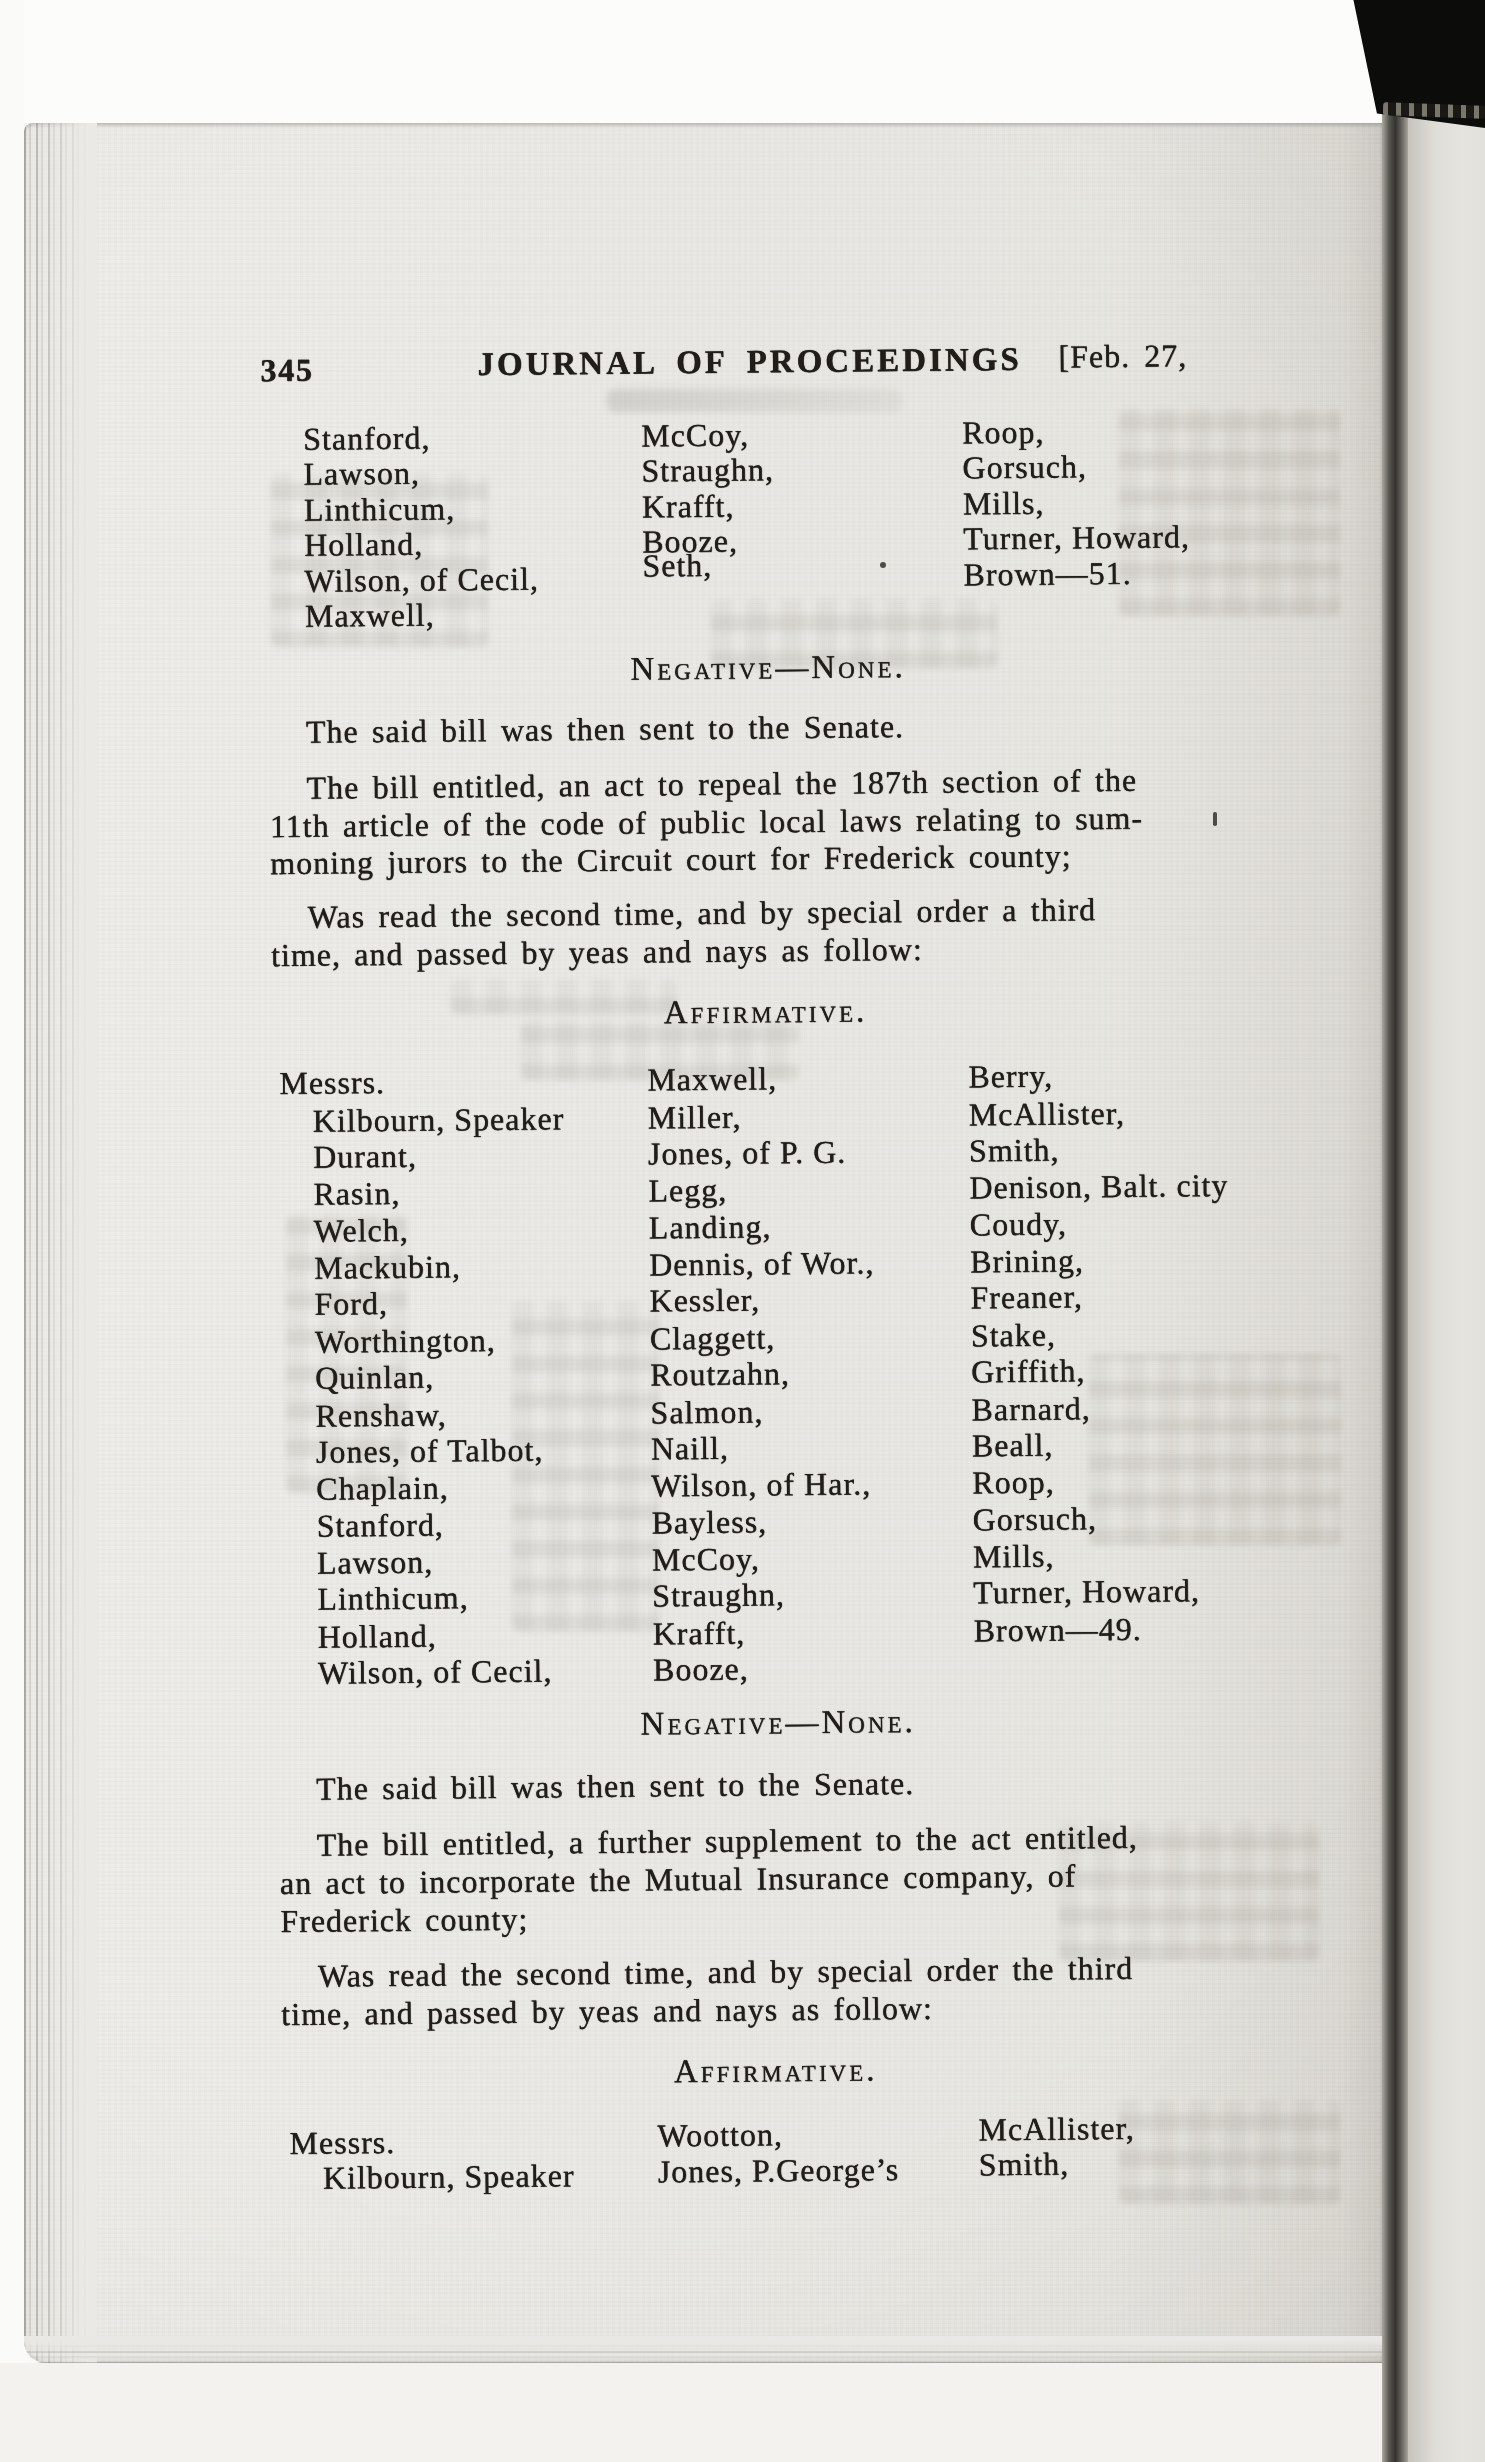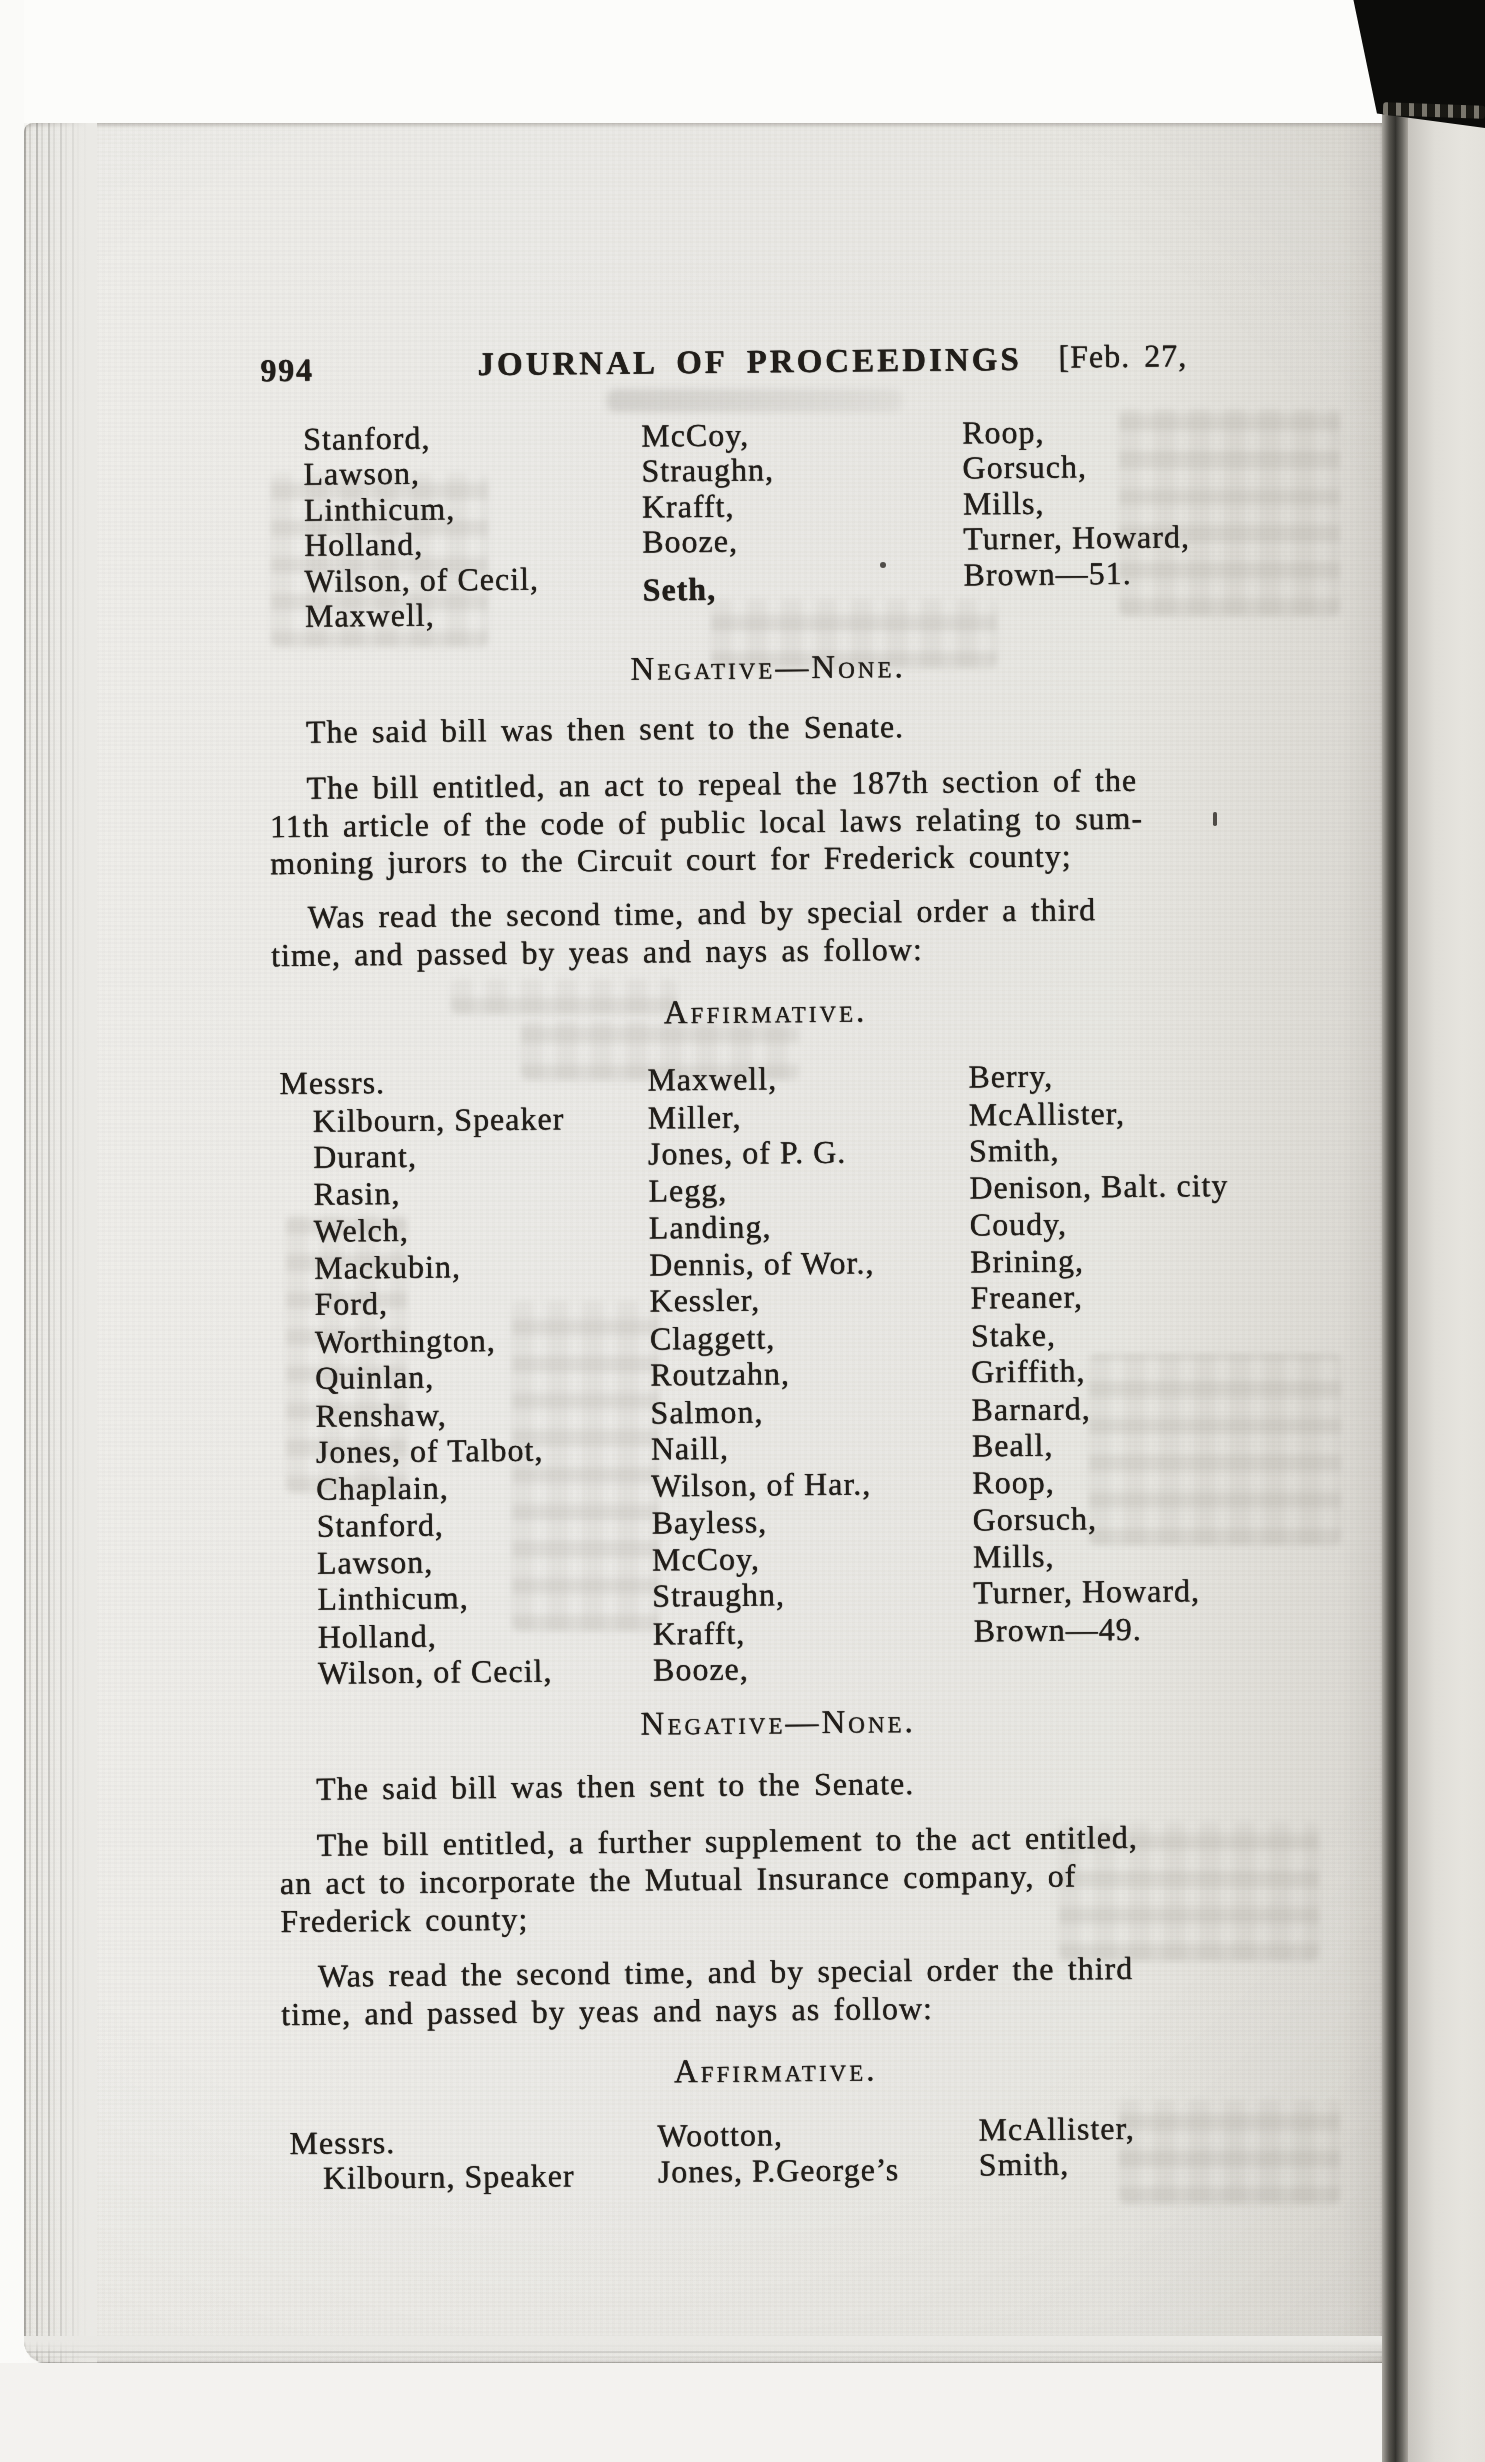--- a/index.html
+++ b/index.html
@@ -115,27 +115,27 @@
   <div class="ghost" style="left:512px;top:1301px;width:147px;height:330px"></div>
   <div class="ghost" style="left:1089px;top:1354px;width:252px;height:191px"></div>
   <div class="ghost" style="left:1059px;top:1822px;width:260px;height:139px"></div>
   <div class="ghost" style="left:1119px;top:2100px;width:221px;height:104px"></div>
   <div class="speck" style="left:880px;top:562px;width:6px;height:6px"></div>
   <div class="speck" style="left:1213px;top:812px;width:4.3px;height:14px;border-radius:1.7px"></div>
 
   <div class="content">
 
     
-    <div class="line hdr-num" style="left:269px;top:354px">994</div>
+    <div class="line hdr-num" style="left:269px;top:354px">345</div>
     <div class="line hdr-title" style="left:486px;top:350px">JOURNAL OF PROCEEDINGS</div>
     <div class="line hdr-date" style="left:1067px;top:348px">[Feb. 27,</div>
 
     
     <div class="col"><div class="line" style="left: 311px; top: 423px;">Stanford,</div><div class="line" style="left: 311px; top: 458px;">Lawson,</div><div class="line" style="left: 311px; top: 494px;">Linthicum,</div><div class="line" style="left: 311px; top: 529px;">Holland,</div><div class="line" style="left: 311px; top: 565px;">Wilson, of Cecil,</div><div class="line" style="left: 311px; top: 600px;">Maxwell,</div></div>
-    <div class="col"><div class="line" style="left: 649px; top: 423px;">McCoy,</div><div class="line" style="left: 649px; top: 458px;">Straughn,</div><div class="line" style="left: 649px; top: 494px;">Krafft,</div><div class="line" style="left: 649px; top: 529px;">Booze,</div><div class="line" style="left: 649px; top: 577px; font-weight: bold;">Seth,</div></div>
+    <div class="col"><div class="line" style="left: 649px; top: 423px;">McCoy,</div><div class="line" style="left: 649px; top: 458px;">Straughn,</div><div class="line" style="left: 649px; top: 494px;">Krafft,</div><div class="line" style="left: 649px; top: 529px;">Booze,</div><div class="line" style="left: 649px; top: 553px;">Seth,</div></div>
     <div class="col"><div class="line" style="left: 970px; top: 423px;">Roop,</div><div class="line" style="left: 970px; top: 458px;">Gorsuch,</div><div class="line" style="left: 970px; top: 494px;">Mills,</div><div class="line" style="left: 970px; top: 529px;">Turner, Howard,</div><div class="line" style="left: 970px; top: 565px;">Brown—51.</div></div>
 
     <div class="line sc-label" style="left:636px;top:656px">Negative—None.</div>
 
     <div class="line body-line" style="left:311px;top:716px">The said bill was then sent to the Senate.</div>
 
     <div class="col"><div class="line body-line" style="left: 311px; top: 772px;">The bill entitled, an act to repeal the 187th section of the</div><div class="line body-line" style="left: 274px; top: 810px;">11th article of the code of public local laws relating to sum-</div><div class="line body-line" style="left: 274px; top: 847px;">moning jurors to the Circuit court for Frederick county;</div></div>
 
     <div class="col"><div class="line body-line" style="left: 311px; top: 901px;">Was read the second time, and by special order a third</div><div class="line body-line" style="left: 274px; top: 939px;">time, and passed by yeas and nays as follow:</div></div>
 

